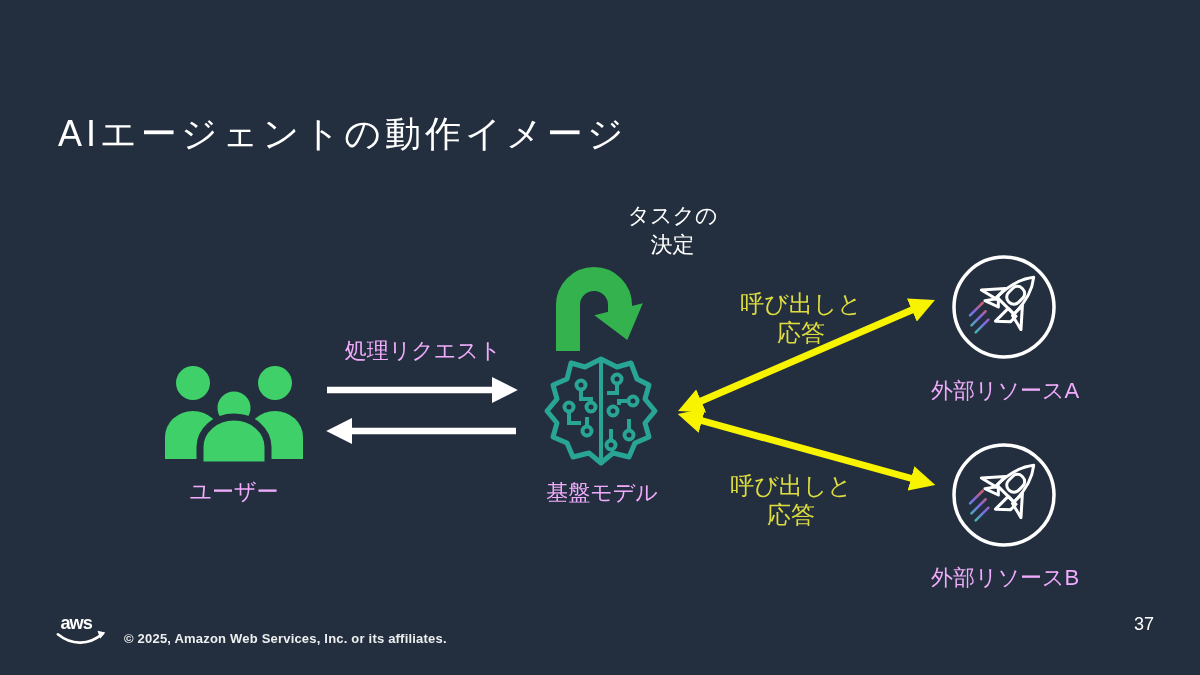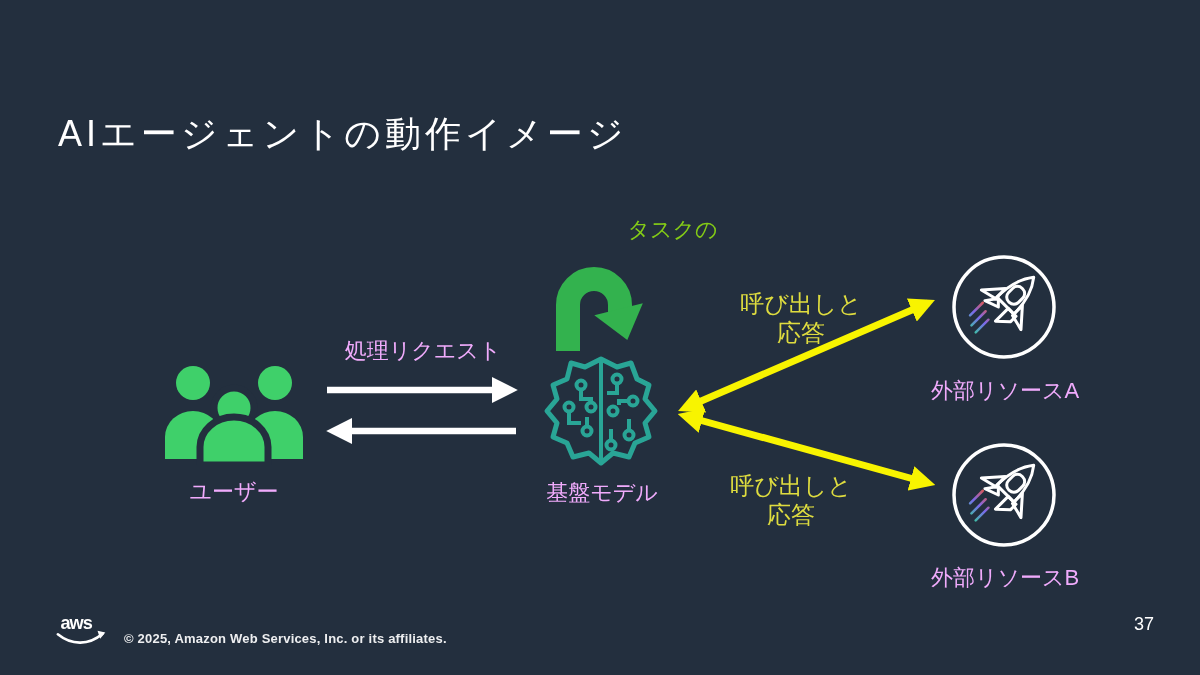--- a/index.html
+++ b/index.html
@@ -7,21 +7,21 @@
     width:1200px;height:675px;position:relative;overflow:hidden;
     background:#232F3E;
     font-family:"Liberation Sans","DejaVu Sans",sans-serif;
     color:#FFFFFF;
   }
   .abs{position:absolute;}
   .slide-title{
     left:58px;top:82px;font-size:36px;font-weight:400;letter-spacing:4px;color:#FFFFFF;white-space:nowrap;margin-top:28px;
   }
   .lbl{font-size:22px;color:#f0abfc;text-align:center;white-space:nowrap;}
-  .task-label{left:570px;top:201px;width:205px;font-size:22px;line-height:29px;text-align:center;color:#84cc16;margin-top:14px;}
+  .task-label{left:570px;top:201px;width:205px;font-size:22px;line-height:29px;text-align:center;color:#ffffff;}
   .request-label{left:330px;top:336px;width:186px;}
   .user-label{left:160px;top:477px;width:148px;}
   .model-label{left:540px;top:478px;width:124px;}
   .resource-a-label{left:920px;top:376px;width:170px;}
   .resource-b-label{left:920px;top:563px;width:170px;}
   .call-label{font-size:24px;line-height:29px;color:#DEDC3F;text-align:center;width:170px;}
   .call-top{left:716px;top:289px;}
   .call-bottom{left:706px;top:471px;}
   .connectors{left:0;top:0;width:1200px;height:675px;pointer-events:none;}
   .footer-copy{
@@ -59,20 +59,21 @@
     <circle cx="71" cy="45" r="20" stroke="#232F3E" stroke-width="7"></circle>
     <path d="M37,102 V84 a34,30 0 0 1 68,0 V102 Z" stroke="#232F3E" stroke-width="7"></path>
   </g>
 </svg>
 <div class="abs lbl user-label">ユーザー</div>
 
 <div class="abs lbl request-label">処理リクエスト</div>
 
 <div class="abs task-label">
   <div>タスクの</div>
+  <div>決定</div>
 </div>
 
 <svg class="abs" style="left:551px;top:261px;" width="102" height="90" viewBox="0 0 100 90">
   <path d="M16,90 L16,44 A26,26 0 0 1 68,44 L68,52" fill="none" stroke="#33B24E" stroke-width="24"></path>
   <polygon points="44,48 94,48 70,80" fill="#33B24E" transform="rotate(-14 69 58)"></polygon>
 </svg>
 
 <svg class="abs" style="left:541px;top:351px;" width="120" height="120" viewBox="0 0 120 120">
   <g fill="none" stroke="#29A596" stroke-width="5" stroke-linejoin="round">
     <path d="M60,8 L76,16 L90,12 L96,28 L108,34 L104,48 L114,60 L104,72 L108,86 L94,92 L88,106 L72,102 L60,112 L48,102 L32,106 L26,92 L12,86 L16,72 L6,60 L16,48 L12,34 L26,28 L30,12 L44,16 Z"></path>

